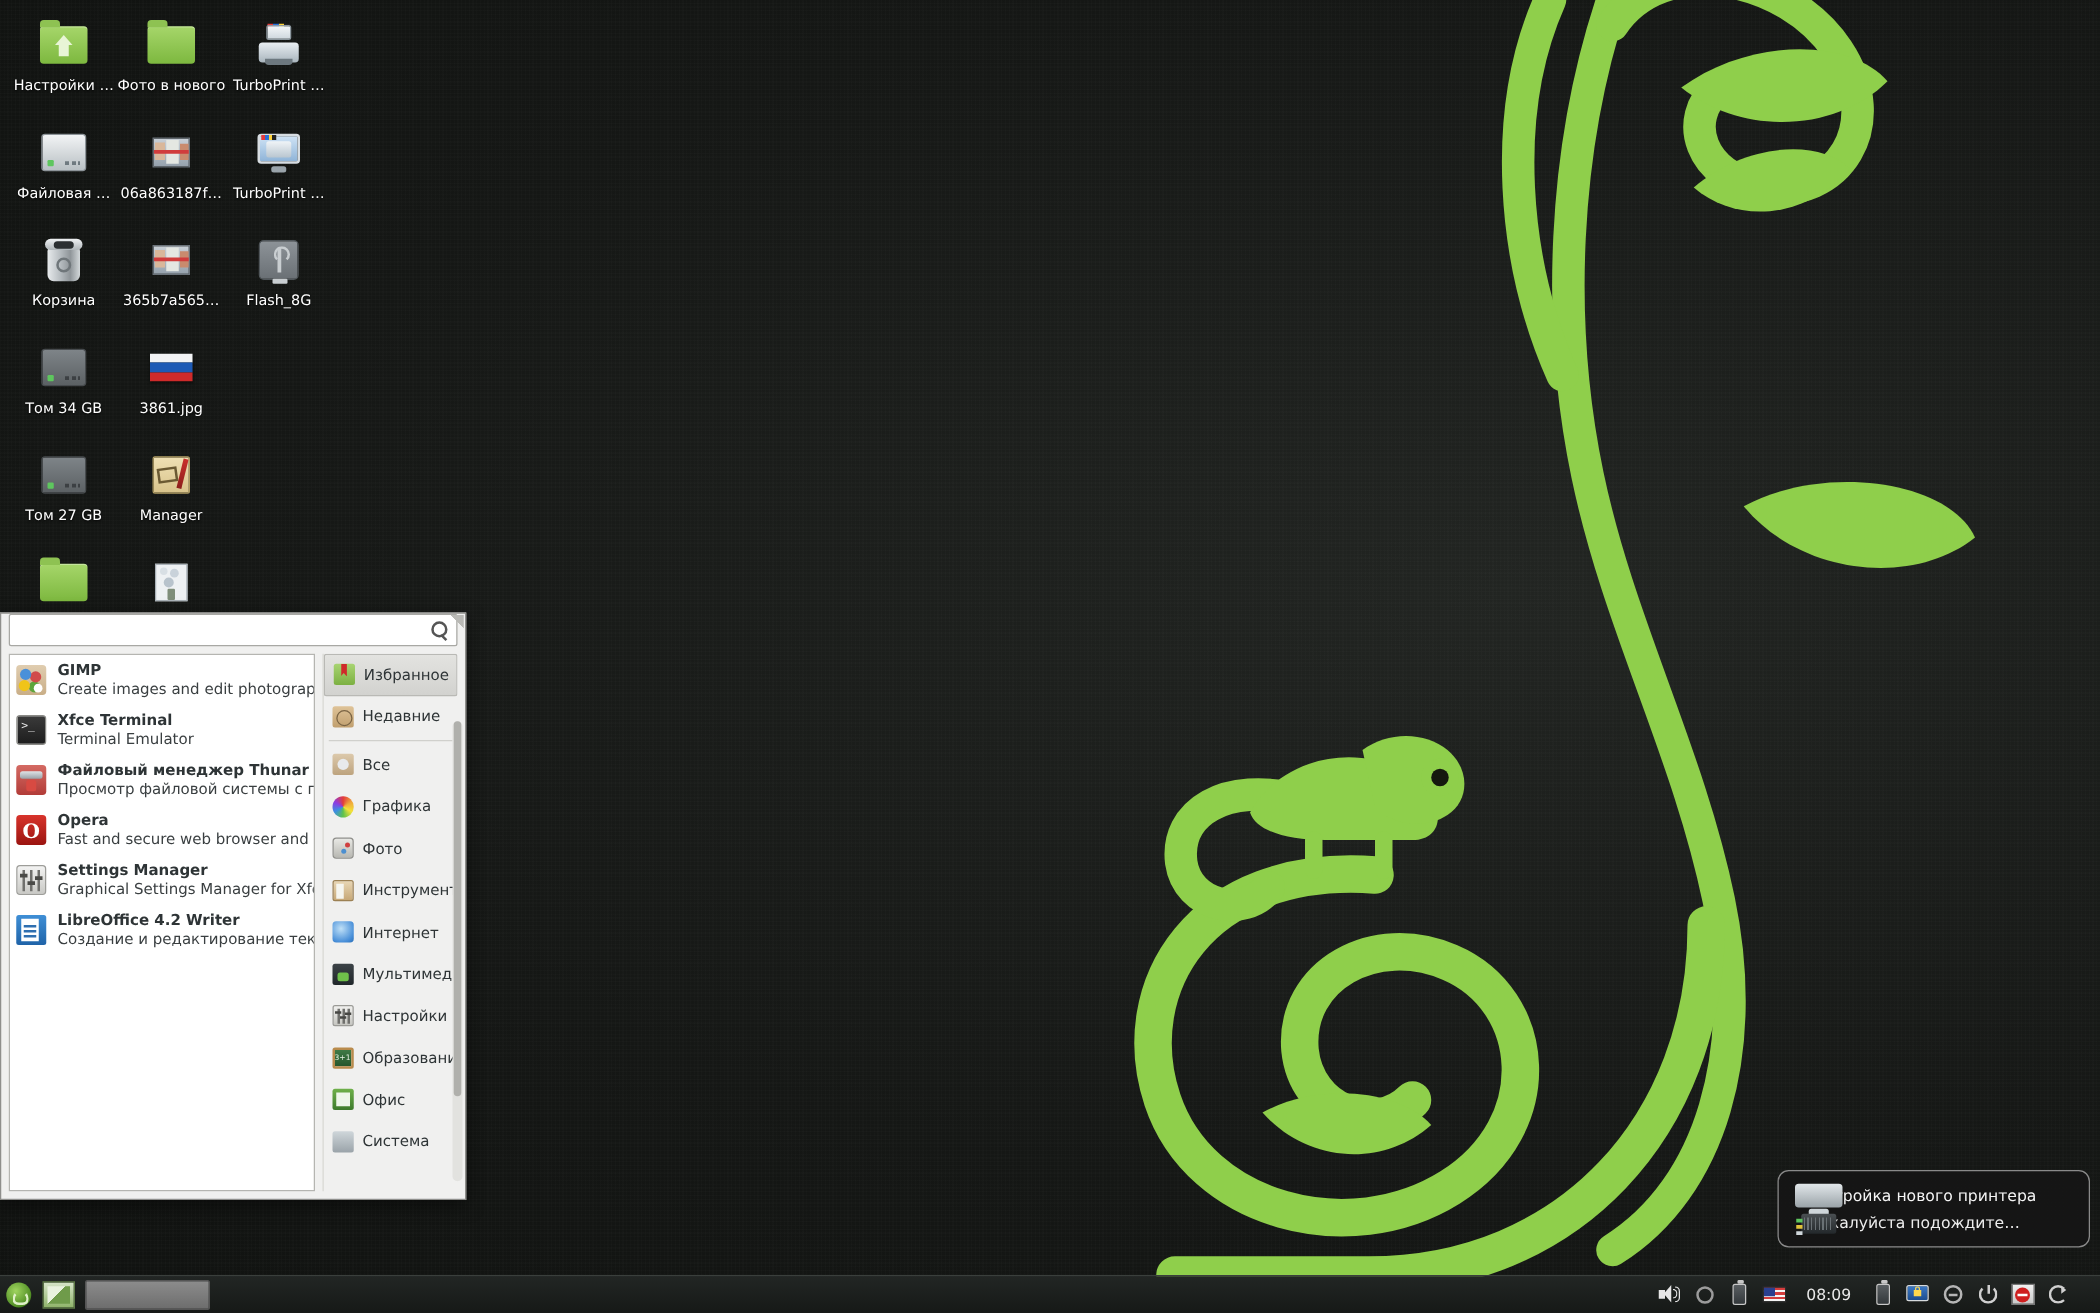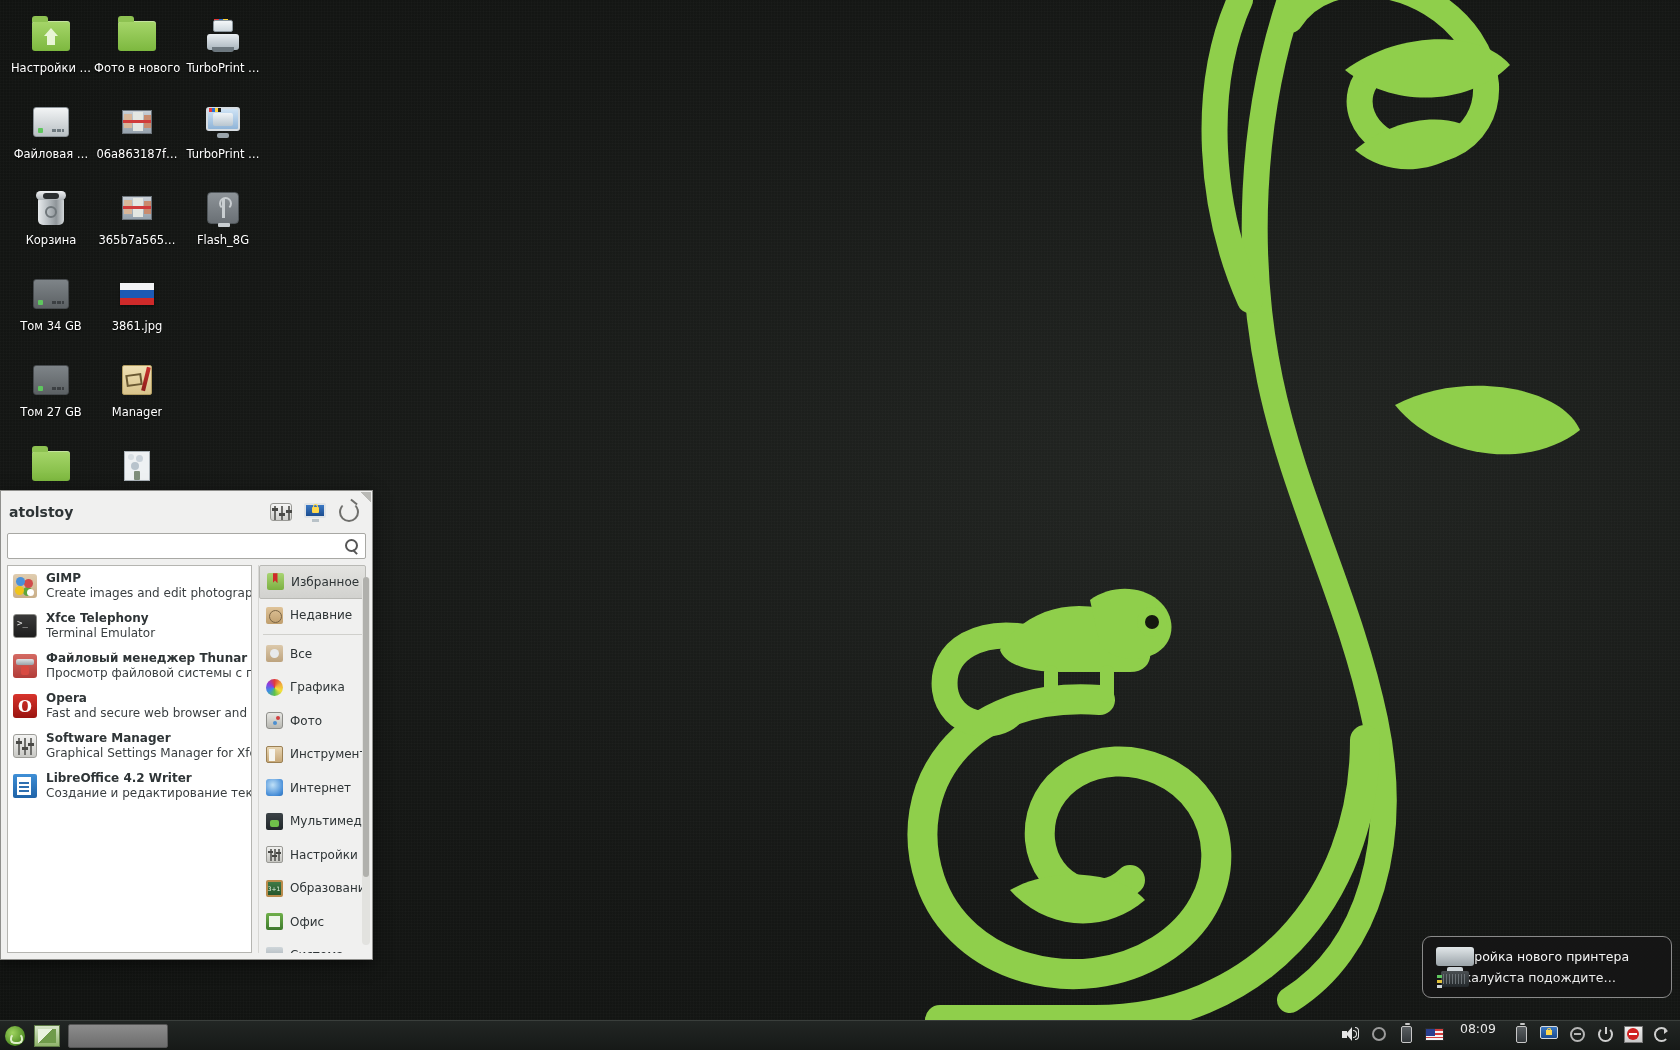--- a/index.html
+++ b/index.html
@@ -314,21 +314,21 @@
   #tb-show-desktop:after{content:"";position:absolute;left:3px;top:3px;width:18px;height:14px;background:linear-gradient(135deg,#e9f2df 0 45%,#6f9b4a 45% 100%);}
   #tb-tasks { display:flex; align-items:center; height:100%; margin-left: 8px; }
   .task-btn {
     width: 100px; height: 24px;
     background: linear-gradient(#8c8c8c,#6d6d6d);
     border: 1px solid #555;
     border-radius: 2px;
     cursor: pointer;
   }
   #tb-spacer { flex: 1; }
-  #tb-right { display: flex; align-items: flex-start; height: 100%; padding-right: 6px; gap: 2px; }
+  #tb-right { display: flex; align-items: center; height: 100%; padding-right: 21px; gap: 2px; }
   .tray-item { width: 26px; height: 26px; display:flex;align-items:center;justify-content:center;cursor:pointer;}
   #tb-clock { font-size: 12.5px; color: #e8e8e8; padding: 0 10px; cursor: default; }
 
   .t-volume{width:17px;height:15px;position:relative;}
   .t-volume .spk{position:absolute;left:0;top:4px;width:5px;height:7px;background:#e6e6e6;}
   .t-volume .cone{position:absolute;left:4px;top:0;width:0;height:0;border-top:7.5px solid transparent;border-bottom:7.5px solid transparent;border-right:6px solid #e6e6e6;}
   .t-volume .w1{position:absolute;left:11px;top:3px;width:4px;height:8px;border:1.5px solid #e6e6e6;border-left:none;border-radius:0 6px 6px 0;}
   .t-volume .w2{position:absolute;left:13px;top:0.5px;width:4px;height:13px;border:1.5px solid #e6e6e6;border-left:none;border-radius:0 8px 8px 0;}
 
   .t-circle{width:14px;height:14px;border:2px solid #9b9b9b;border-radius:50%;}
@@ -547,37 +547,20 @@
           <span class="leaf" style="left:9px;top:19px;width:6px;height:9px;background:#7f8e7a;border-radius:1px"></span>
         </span>
     </span>
     <span class="lbl"></span>
   </div>
 </div>
 
 <div id="whisker">
   <div id="wm-resize"></div>
 
-  <div id="wm-header">
-    <span id="wm-username">atolstoy</span>
-    <span class="wm-hbtn">
-        <span class="hb-settings"></span>
-      </span>
-    <span class="wm-hbtn">
-        <span class="hb-lock">
-          <span class="mon"></span>
-          <span class="sh"></span>
-          <span class="pad"></span>
-          <span class="st"></span>
-        </span>
-      </span>
-    <span class="wm-hbtn">
-        <span class="hb-power"></span>
-      </span>
-  </div>
 
   <div id="wm-searchrow">
     <div id="wm-search">
       <input type="text" value="" placeholder="" style="">
       <span class="mag"></span>
     </div>
   </div>
 
   <div id="wm-body">
 
@@ -589,21 +572,21 @@
         <span class="at">
           <span class="an">GIMP</span>
           <span class="ad">Create images and edit photographs</span>
         </span>
       </div>
       <div class="app-row">
         <span class="ai">
             <span class="mini mi-term"></span>
           </span>
         <span class="at">
-          <span class="an">Xfce Telephony</span>
+          <span class="an">Xfce Terminal</span>
           <span class="ad">Terminal Emulator</span>
         </span>
       </div>
       <div class="app-row">
         <span class="ai">
             <span class="mini mi-thunar"></span>
           </span>
         <span class="at">
           <span class="an">Файловый менеджер Thunar</span>
           <span class="ad">Просмотр файловой системы с п…</span>
@@ -616,21 +599,21 @@
         <span class="at">
           <span class="an">Opera</span>
           <span class="ad">Fast and secure web browser and I…</span>
         </span>
       </div>
       <div class="app-row">
         <span class="ai">
             <span class="mini mi-settings"></span>
           </span>
         <span class="at">
-          <span class="an">Software Manager</span>
+          <span class="an">Settings Manager</span>
           <span class="ad">Graphical Settings Manager for Xfc…</span>
         </span>
       </div>
       <div class="app-row">
         <span class="ai">
             <span class="mini mi-writer"></span>
           </span>
         <span class="at">
           <span class="an">LibreOffice 4.2 Writer</span>
           <span class="ad">Создание и редактирование тек…</span>

